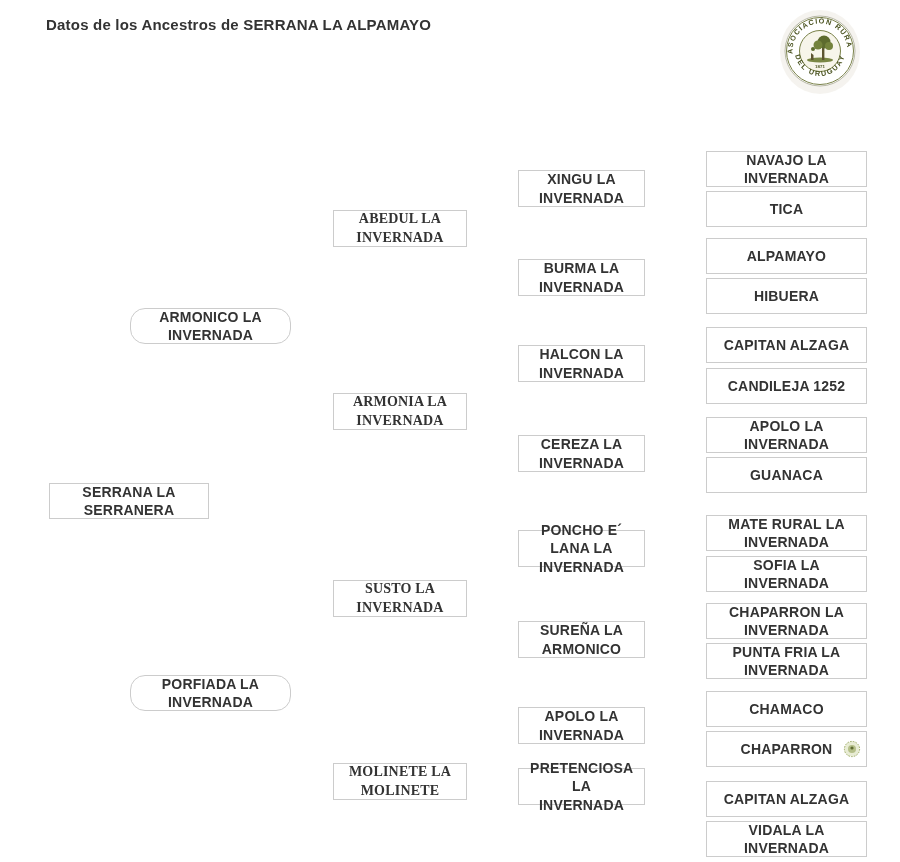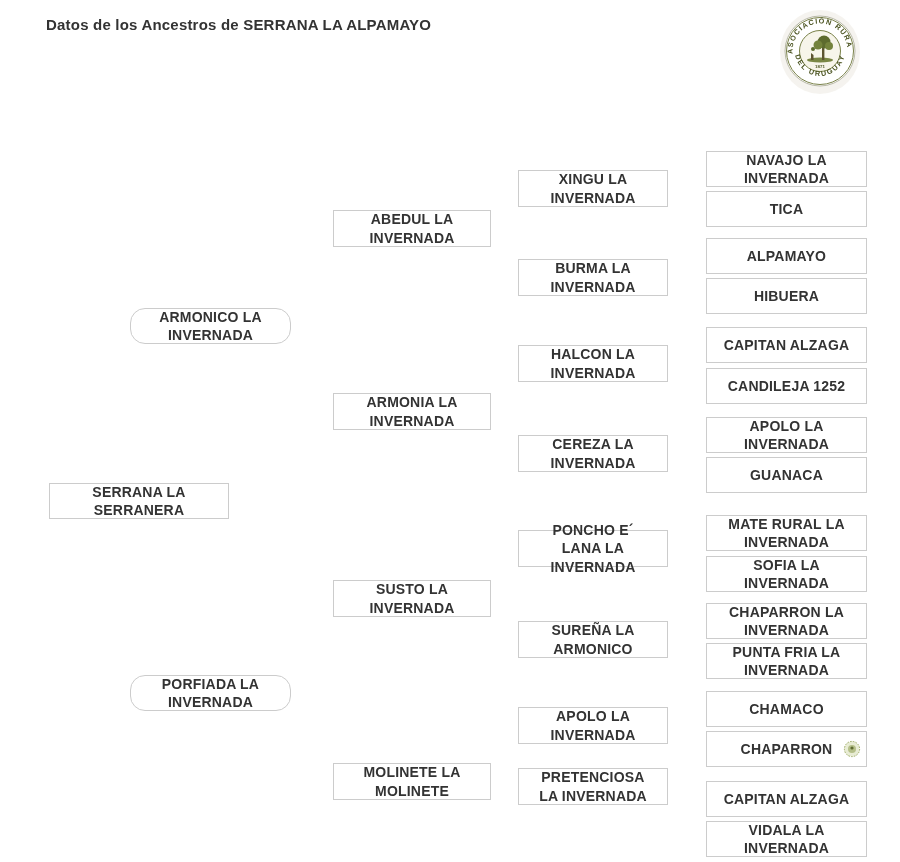--- a/index.html
+++ b/index.html
@@ -11,24 +11,24 @@
     position:absolute;left:46px;top:16px;
     font-size:15px;font-weight:bold;color:#333333;letter-spacing:.2px;
   }
   .logo-wrap{position:absolute;left:778px;top:6px;width:84px;height:90px;}
   .box{
     position:absolute;background:#ffffff;border:1px solid #cccccc;
     display:flex;align-items:center;justify-content:center;text-align:center;
     font-size:14px;font-weight:bold;color:#333333;line-height:1.3;
     letter-spacing:.2px;padding:0 13px;box-sizing:border-box;
   }
-  .col1{left:49px;width:180px;height:36px;}
+  .col1{left:49px;width:160px;height:36px;}
   .col2{left:130px;width:161px;height:36px;border-radius:15px;}
-  .col3{left:333px;width:158px;height:37px;}
-  .col4{left:518px;width:150px;height:37px;text-align:center;}
+  .col3{left:333px;width:134px;height:37px;font-family:Liberation Serif, serif;}
+  .col4{left:518px;width:127px;height:37px;text-align:center;}
   .col5{left:706px;width:161px;height:36px;}
   .badge-seal{position:absolute;right:5px;top:50%;transform:translateY(-50%);width:18px;height:18px;}
 </style>
 </head>
 <body>
 
 <div class="page-title">Datos de los Ancestros de SERRANA LA ALPAMAYO</div>
 
 <div class="logo-wrap">
   <svg width="84" height="90" viewBox="0 0 84 90">

